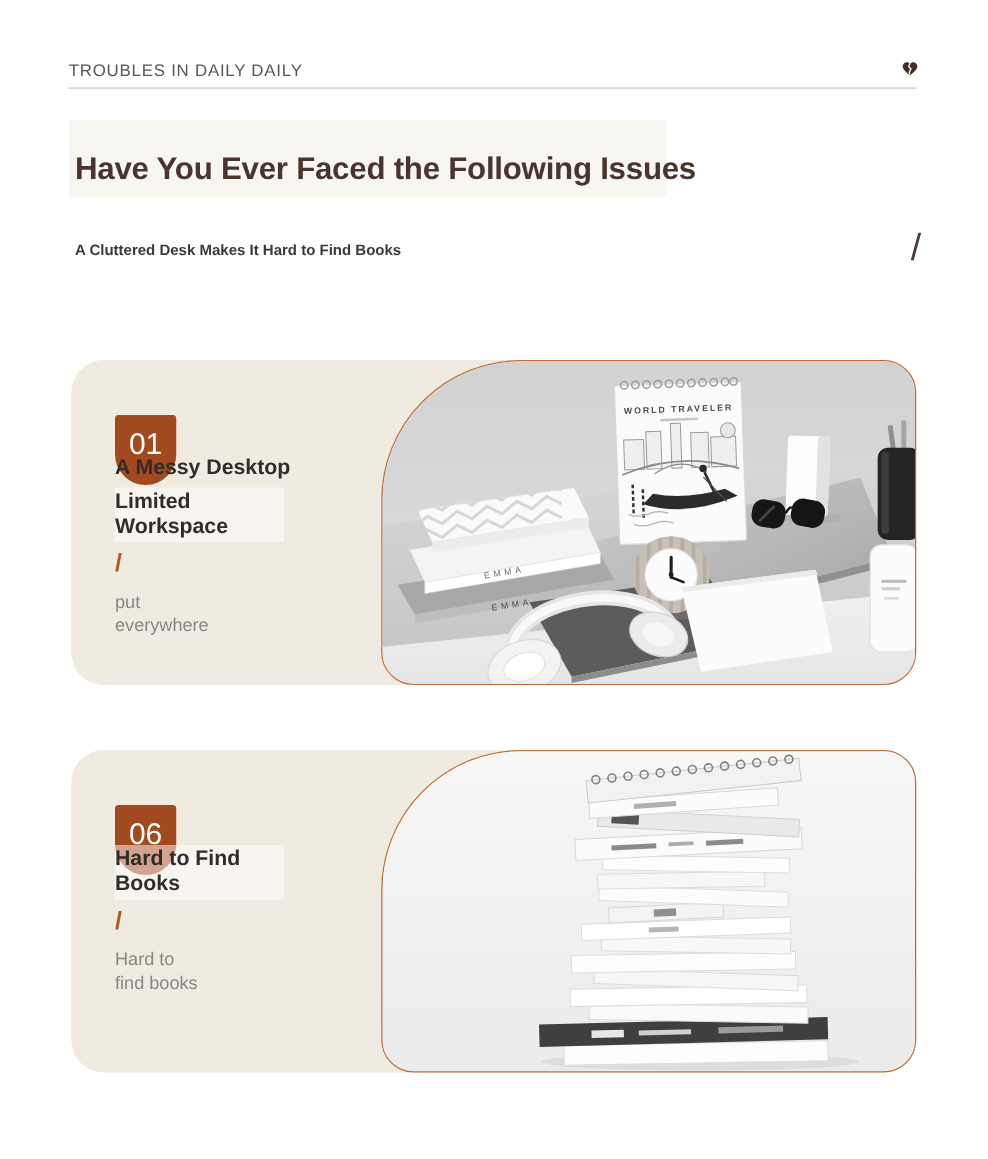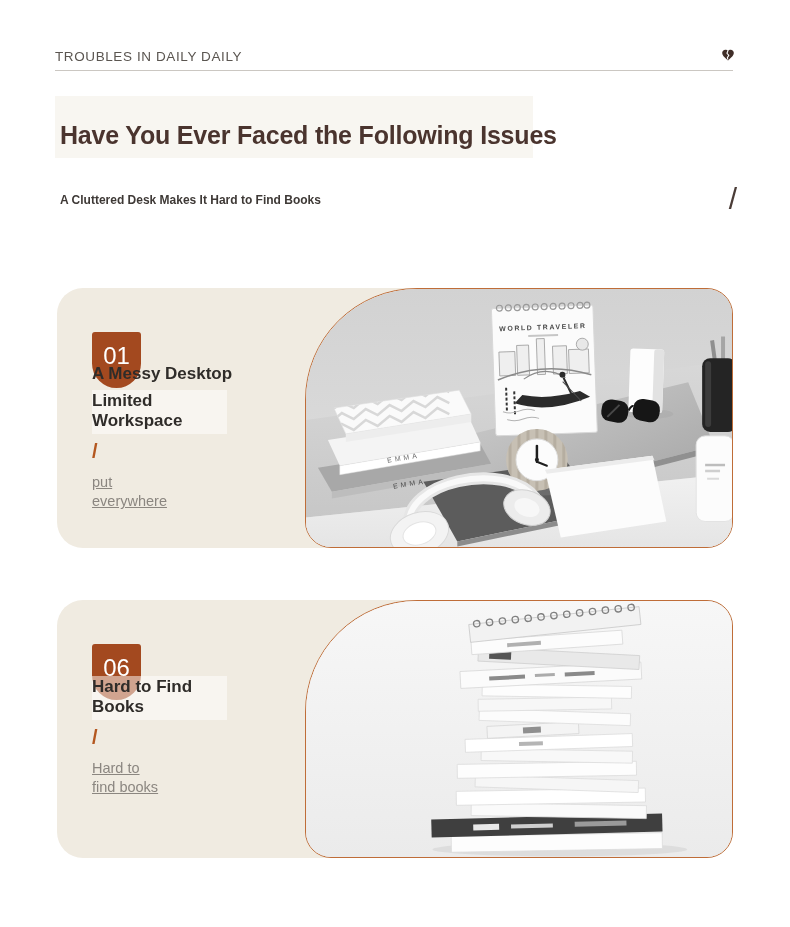--- a/index.html
+++ b/index.html
@@ -25,21 +25,21 @@
 
   .badge { position:absolute; left:35px; top:0; width:49px; height:56px; background:#a3491f;
            border-radius:3px 3px 25px 25px; color:#ffffff; font-size:24px;
            display:flex; align-items:center; justify-content:center; padding-bottom:8px;margin-top:44px; }
 
   .card-text { position:absolute; left:35px; top:76px; width:180px; }
   .ch1 { font-size:17px; font-weight:bold; color:#2f2c29; margin:0 0 6px 0; }
   .ch2 { display:inline-block; max-width:135px; font-size:17px; font-weight:bold; color:#2f2c29;
          line-height:1.2; background:rgba(255,255,255,.5); padding:1px 22px 2px 0; margin:0 0 4px 0; }
   .cslash { font-size:20px; font-weight:bold; color:#b4571f; margin:2px 0 10px 0; }
-  .ccap { max-width:72px; font-size:14.5px; line-height:1.35; color:#8b8680;text-decoration:underline; }
+  .ccap { max-width:72px; font-size:14.5px; line-height:1.35; color:#8b8680; }
 
   .img-box { position:absolute; right:0; top:0; height:100%; width:428px;
              border:1.5px solid #bf6d38; border-radius:112px 26px 26px 26px;
              overflow:hidden; background:#ededed; }
   .img-box svg { display:block; width:100%; height:100%; }
 
   svg text { font-family:"Liberation Sans", sans-serif; }
 </style>
 </head>
 <body>

